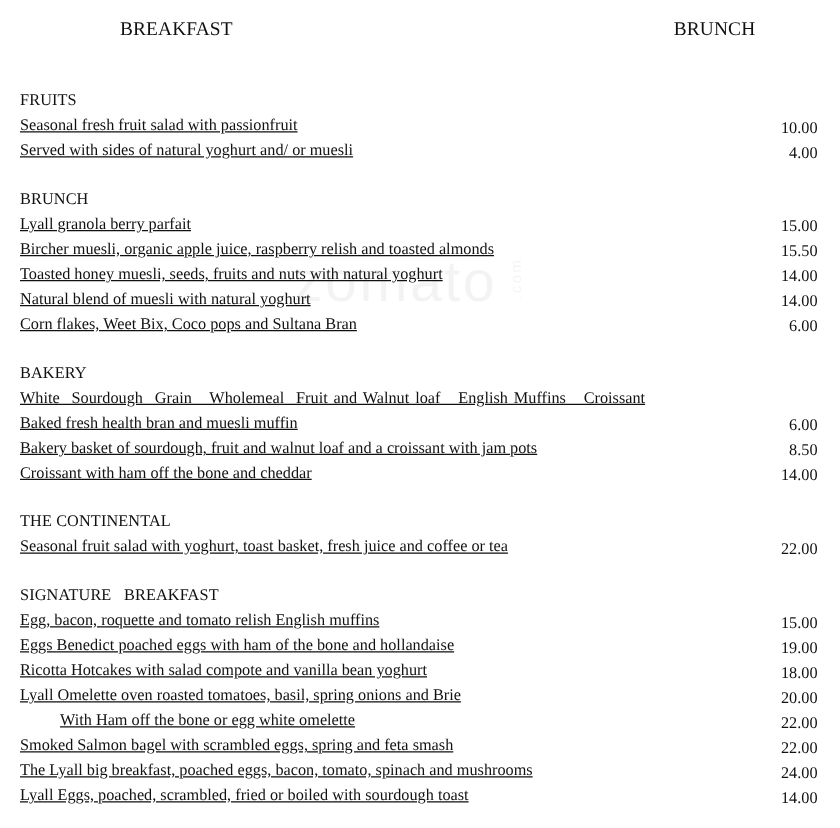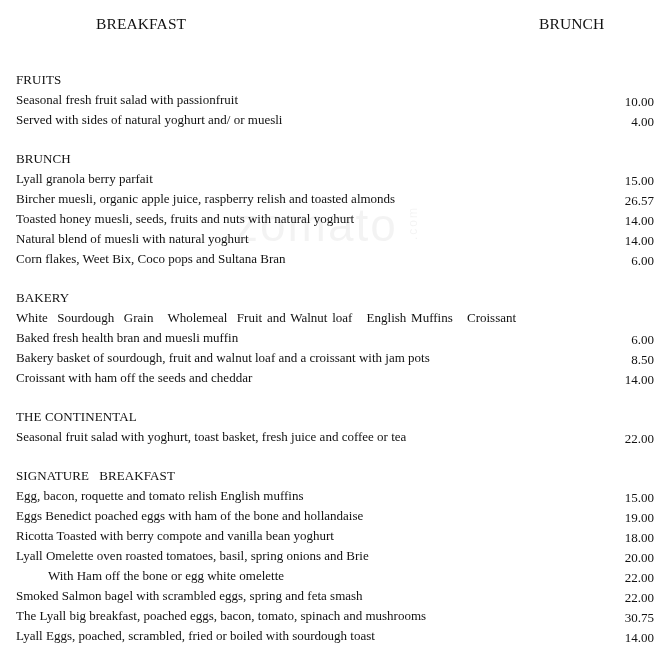--- a/index.html
+++ b/index.html
@@ -41,21 +41,21 @@
       letter-spacing: 0.1px;
     }
     .row {
       height: 20px;
       line-height: 20px;
       display: flex;
       justify-content: space-between;
       align-items: flex-end;
       white-space: nowrap;
     }
-    .row .desc { font-size: 13px; }
+    .row .desc { font-size: 13px; text-decoration: underline; }
     .row .price {
       font-size: 13px;
       text-align: center;
       position: relative;
       top: 2px;
     }
     .row.indent .desc { padding-left: 32px; }
     .bakery-types .desc { word-spacing: 1.5px; }
 
     .watermark {
@@ -101,21 +101,21 @@
   </div>
 
   <div class="section">
     <div class="section-title">BRUNCH</div>
     <div class="row">
       <span class="desc">Lyall granola berry parfait</span>
       <span class="price">15.00</span>
     </div>
     <div class="row">
       <span class="desc">Bircher muesli, organic apple juice, raspberry relish and toasted almonds</span>
-      <span class="price">26.57</span>
+      <span class="price">15.50</span>
     </div>
     <div class="row">
       <span class="desc">Toasted honey muesli, seeds, fruits and nuts with natural yoghurt</span>
       <span class="price">14.00</span>
     </div>
     <div class="row">
       <span class="desc">Natural blend of muesli with natural yoghurt</span>
       <span class="price">14.00</span>
     </div>
     <div class="row">
@@ -132,21 +132,21 @@
     </div>
     <div class="row">
       <span class="desc">Baked fresh health bran and muesli muffin</span>
       <span class="price">6.00</span>
     </div>
     <div class="row">
       <span class="desc">Bakery basket of sourdough, fruit and walnut loaf and a croissant with jam pots</span>
       <span class="price">8.50</span>
     </div>
     <div class="row">
-      <span class="desc">Croissant with ham off the seeds and cheddar</span>
+      <span class="desc">Croissant with ham off the bone and cheddar</span>
       <span class="price">14.00</span>
     </div>
   </div>
 
   <div class="section">
     <div class="section-title">THE CONTINENTAL</div>
     <div class="row">
       <span class="desc">Seasonal fruit salad with yoghurt, toast basket, fresh juice and coffee or tea</span>
       <span class="price">22.00</span>
     </div>
@@ -156,38 +156,38 @@
     <div class="section-title" style="white-space: pre;">SIGNATURE   BREAKFAST</div>
     <div class="row">
       <span class="desc">Egg, bacon, roquette and tomato relish English muffins</span>
       <span class="price">15.00</span>
     </div>
     <div class="row">
       <span class="desc">Eggs Benedict poached eggs with ham of the bone and hollandaise</span>
       <span class="price">19.00</span>
     </div>
     <div class="row">
-      <span class="desc">Ricotta Toasted with berry compote and vanilla bean yoghurt</span>
+      <span class="desc">Ricotta Hotcakes with salad compote and vanilla bean yoghurt</span>
       <span class="price">18.00</span>
     </div>
     <div class="row">
       <span class="desc">Lyall Omelette oven roasted tomatoes, basil, spring onions and Brie</span>
       <span class="price">20.00</span>
     </div>
     <div class="row indent">
       <span class="desc">With Ham off the bone or egg white omelette</span>
       <span class="price">22.00</span>
     </div>
     <div class="row">
       <span class="desc">Smoked Salmon bagel with scrambled eggs, spring and feta smash</span>
       <span class="price">22.00</span>
     </div>
     <div class="row">
       <span class="desc">The Lyall big breakfast, poached eggs, bacon, tomato, spinach and mushrooms</span>
-      <span class="price">30.75</span>
+      <span class="price">24.00</span>
     </div>
     <div class="row">
       <span class="desc">Lyall Eggs, poached, scrambled, fried or boiled with sourdough toast</span>
       <span class="price">14.00</span>
     </div>
   </div>
 
 </div>
 
 </body></html>

